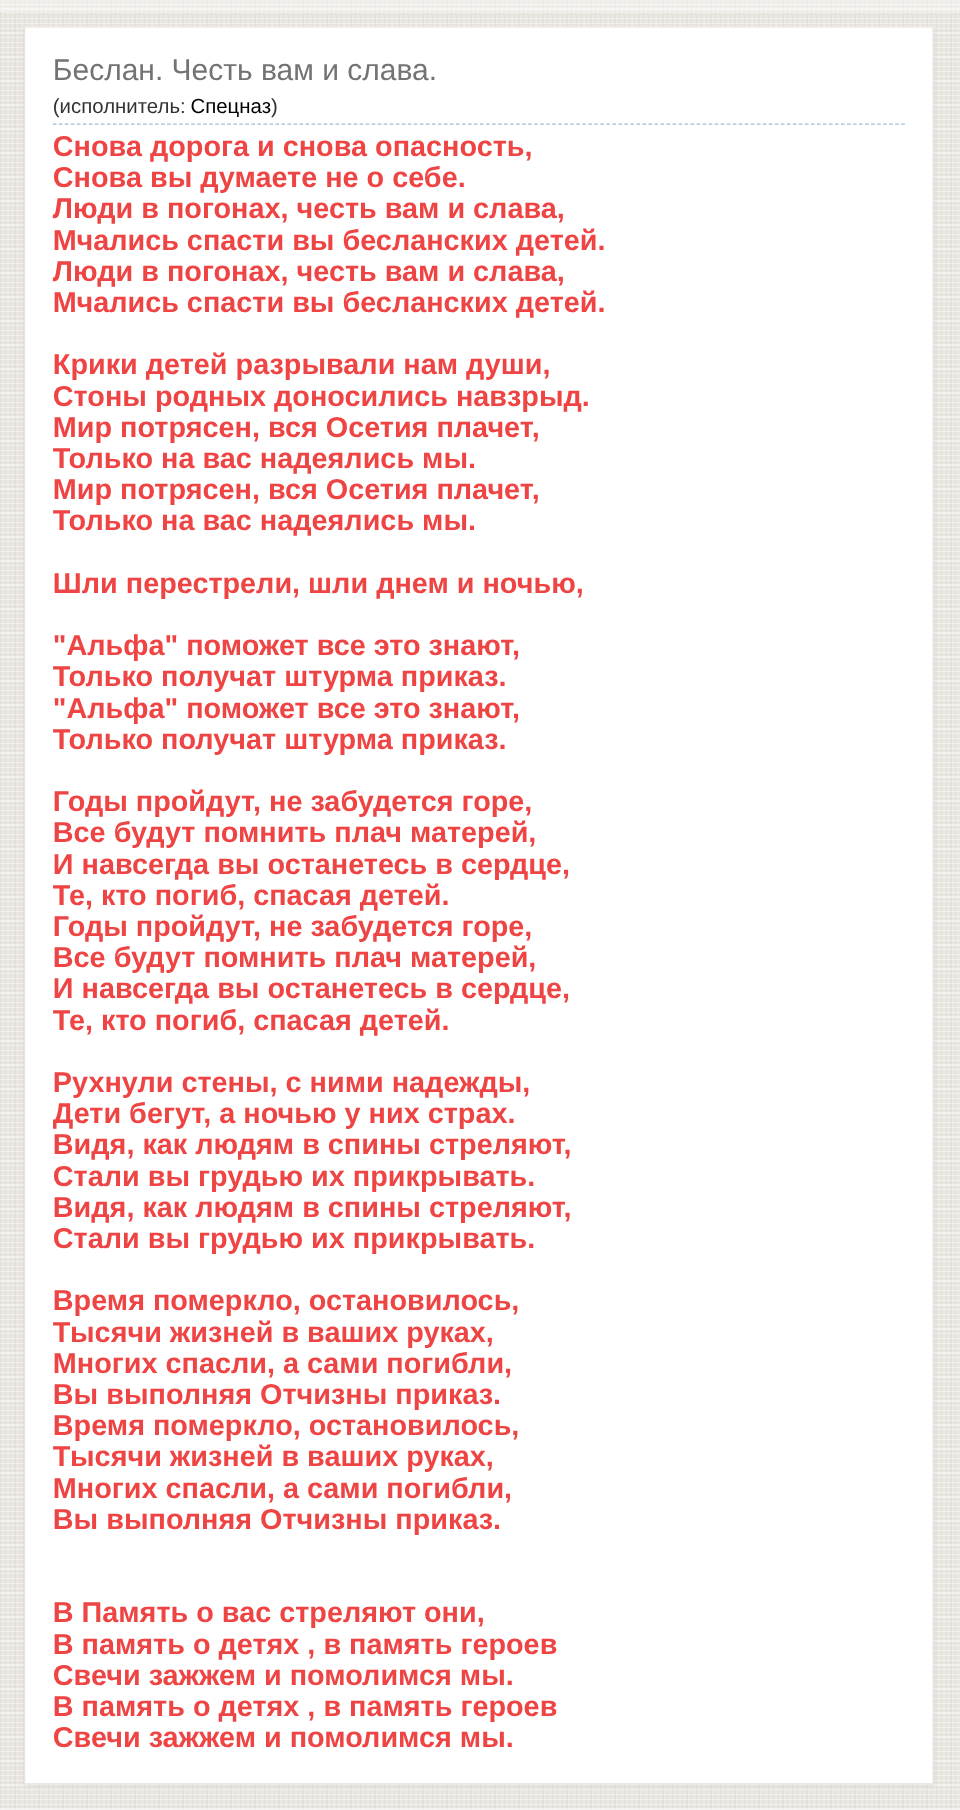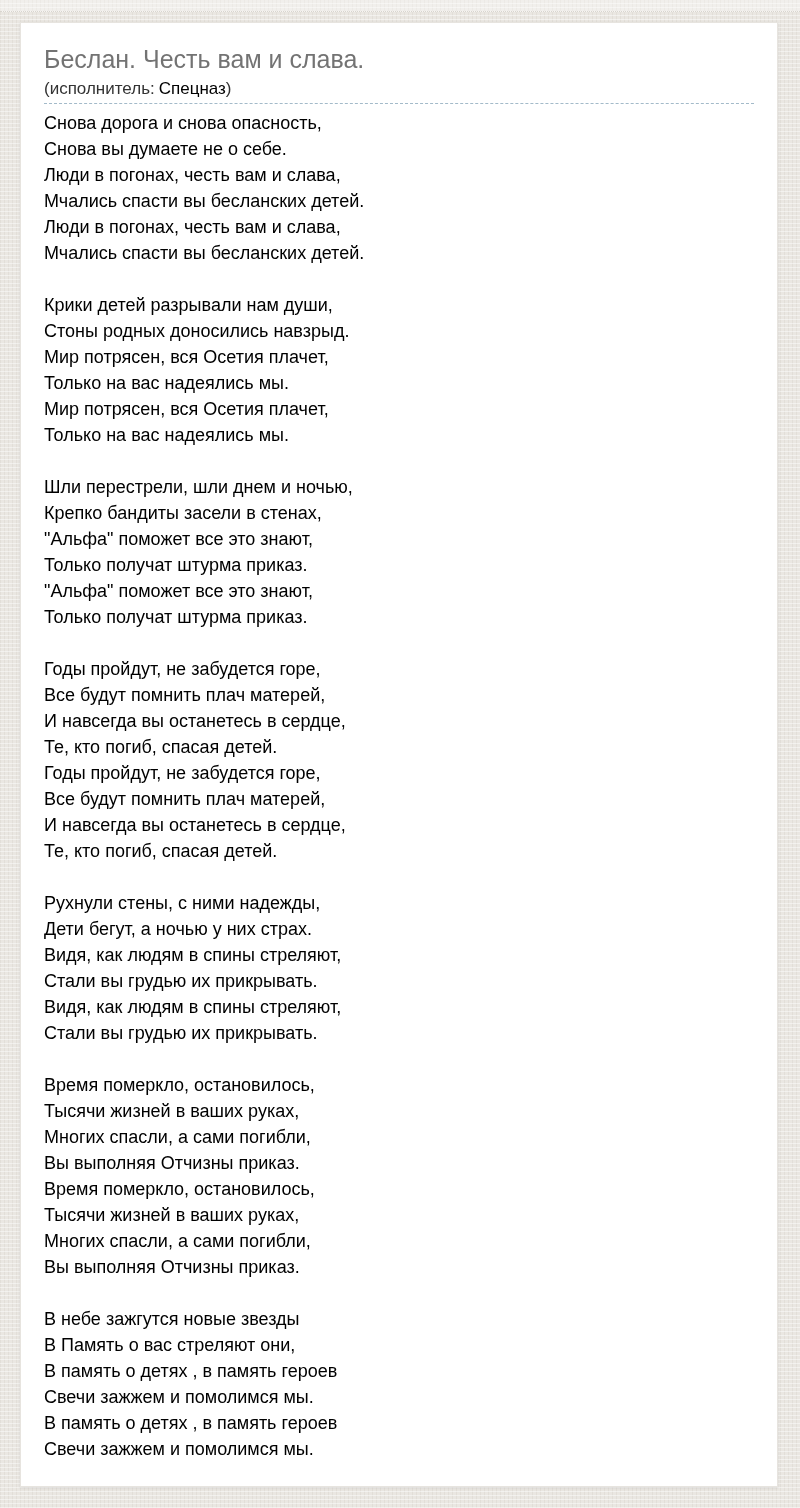--- a/index.html
+++ b/index.html
@@ -46,24 +46,24 @@
   }
   .artist-link {
     color: #000000;
     text-decoration: none;
     margin-left: 4px;
     cursor: pointer;
   }
   .lyrics { margin-top: 6px; }
   .stanza {
     margin: 0 0 26px 0;
-    font-size: 18px;
+    font-size: 24px;
     line-height: 26px;
-    font-weight: 400;
-    color: #000000;
+    font-weight: 700;
+    color: #ef4444;
   }
   .logo {
     position: absolute;
     right: 14px; bottom: 5px;
     text-align: right;
     line-height: 1;
     cursor: pointer;
     text-decoration: none;
     display: block;
   }
@@ -94,21 +94,21 @@
 
 <div class="card">
 
   <h1 class="title">Беслан. Честь вам и слава.</h1>
 
   <div class="artist-line"><span>(исполнитель:</span><a class="artist-link">Спецназ</a><span>)</span></div>
 
   <div class="lyrics" id="lyrics">
       <p class="stanza"><span>Снова дорога и снова опасность,</span><br><span>Снова вы думаете не о себе.</span><br><span>Люди в погонах, честь вам и слава,</span><br><span>Мчались спасти вы бесланских детей.</span><br><span>Люди в погонах, честь вам и слава,</span><br><span>Мчались спасти вы бесланских детей.</span></p>
       <p class="stanza"><span>Крики детей разрывали нам души,</span><br><span>Стоны родных доносились навзрыд.</span><br><span>Мир потрясен, вся Осетия плачет,</span><br><span>Только на вас надеялись мы.</span><br><span>Мир потрясен, вся Осетия плачет,</span><br><span>Только на вас надеялись мы.</span></p>
-      <p class="stanza"><span>Шли перестрели, шли днем и ночью,</span><br><span>Крепко бандиты засели в стенах,</span><br><span>"Альфа" поможет все это знают,</span><br><span>Только получат штурма приказ.</span><br><span>"Альфа" поможет все это знают,</span><br><span>Только получат штурма приказ.</span></p>
+      <p class="stanza"><span>Шли перестрели, шли днем и ночью,</span><br><br><span>"Альфа" поможет все это знают,</span><br><span>Только получат штурма приказ.</span><br><span>"Альфа" поможет все это знают,</span><br><span>Только получат штурма приказ.</span></p>
       <p class="stanza"><span>Годы пройдут, не забудется горе,</span><br><span>Все будут помнить плач матерей,</span><br><span>И навсегда вы останетесь в сердце,</span><br><span>Те, кто погиб, спасая детей.</span><br><span>Годы пройдут, не забудется горе,</span><br><span>Все будут помнить плач матерей,</span><br><span>И навсегда вы останетесь в сердце,</span><br><span>Те, кто погиб, спасая детей.</span></p>
       <p class="stanza"><span>Рухнули стены, с ними надежды,</span><br><span>Дети бегут, а ночью у них страх.</span><br><span>Видя, как людям в спины стреляют,</span><br><span>Стали вы грудью их прикрывать.</span><br><span>Видя, как людям в спины стреляют,</span><br><span>Стали вы грудью их прикрывать.</span></p>
       <p class="stanza"><span>Время померкло, остановилось,</span><br><span>Тысячи жизней в ваших руках,</span><br><span>Многих спасли, а сами погибли,</span><br><span>Вы выполняя Отчизны приказ.</span><br><span>Время померкло, остановилось,</span><br><span>Тысячи жизней в ваших руках,</span><br><span>Многих спасли, а сами погибли,</span><br><span>Вы выполняя Отчизны приказ.</span></p>
-      <p class="stanza"><span>В небе зажгутся новые звезды</span><br><span>В Память о вас стреляют они,</span><br><span>В память о детях , в память героев</span><br><span>Свечи зажжем и помолимся мы.</span><br><span>В память о детях , в память героев</span><br><span>Свечи зажжем и помолимся мы.</span></p>
+      <p class="stanza"><br><span>В Память о вас стреляют они,</span><br><span>В память о детях , в память героев</span><br><span>Свечи зажжем и помолимся мы.</span><br><span>В память о детях , в память героев</span><br><span>Свечи зажжем и помолимся мы.</span></p>
     </div>
 
 
 </div>
 
 </body></html>

